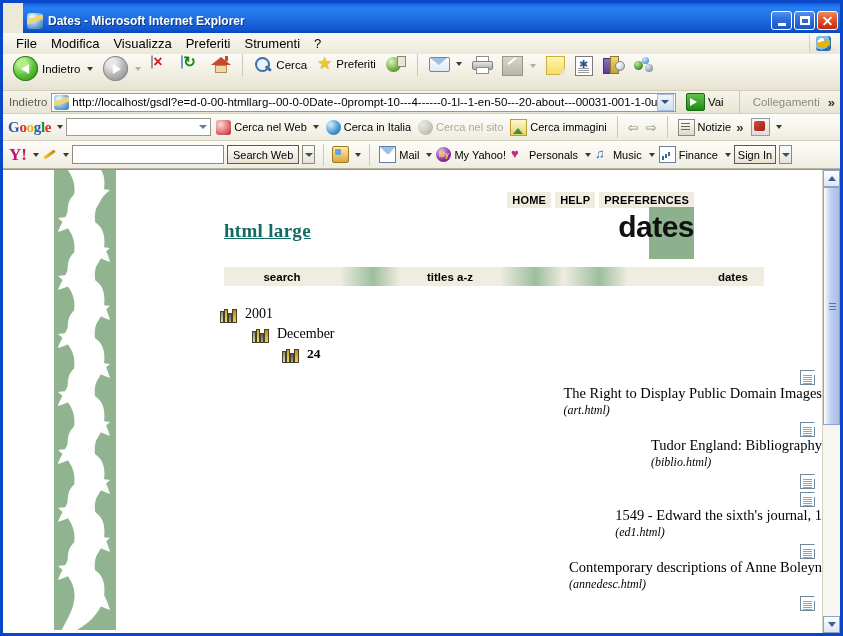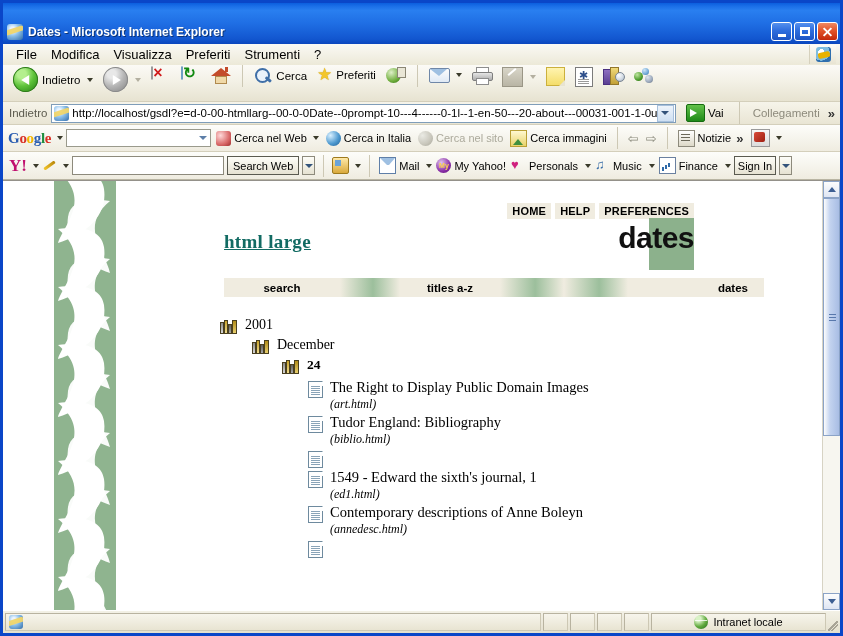--- a/index.html
+++ b/index.html
@@ -15,22 +15,23 @@
     box-sizing:border-box;
     border:3px solid #0a46c8;
     background:#ece9d8;
     display:flex;flex-direction:column;
   }
   
   .titlebar{
     height:25px;flex:0 0 25px;
     background:linear-gradient(to bottom,#0b5ede 0%,#1b6fe8 8%,#297ff0 18%,#1f6ee4 50%,#1256cf 88%,#0a46bd 100%);
     display:flex;align-items:center;
-    padding:16px 2px 0 4px;
+    padding:5px 2px 0 4px;
     position:relative;
+    margin-left:20px;
   }
   .title-ico{
     width:16px;height:16px;flex:0 0 16px;margin-right:5px;
     position:relative;
   }
   .title-text{
     color:#fff;font-weight:bold;font-size:12px;
     text-shadow:1px 1px 0 rgba(0,0,0,.45);
     flex:1 1 auto;white-space:nowrap;overflow:hidden;
   }
@@ -230,21 +231,21 @@
   .tree{position:absolute;left:100px;top:136px;right:0;bottom:0;}
   .trow{display:flex;align-items:flex-start;margin-bottom:3px;}
   .shelf{width:19px;height:15px;flex:0 0 19px;position:relative;margin-right:6px;margin-top:2px;}
   .shelf i{position:absolute;bottom:0;display:block;border:1px solid #4a4020;box-sizing:border-box;}
   .bk1{left:0;width:4px;height:12px;background:linear-gradient(to bottom,#8a8a8a,#d8d8d8);}
   .bk2{left:4px;width:4px;height:14px;background:linear-gradient(to bottom,#c8a22a,#efdc8e);}
   .bk3{left:8px;width:4px;height:10px;background:linear-gradient(to bottom,#5c5c5c,#a8a8a8);}
   .bk4{left:12px;width:5px;height:14px;background:linear-gradient(to bottom,#b08b18,#e8cf6e);}
   .tlabel{font-family:"Liberation Serif",serif;font-size:14px;color:#000;line-height:16px;}
   .tlabel.bold{font-weight:bold;font-size:13.5px;}
-  .docrow{display:flex;align-items:flex-start;margin-bottom:1px;}
+  .docrow{display:flex;align-items:flex-end;margin-bottom:1px;flex-direction:column;}
   .docico{
     width:15px;height:17px;flex:0 0 15px;margin-right:7px;margin-top:2px;
     background:#fff;border:1px solid #6e8a9e;position:relative;box-sizing:border-box;
   }
   .docico:before{content:"";position:absolute;right:-1px;top:-1px;border-left:5px solid transparent;border-bottom:5px solid #fff;border-right:0;}
   .docico:after{content:"";position:absolute;left:2px;top:4px;width:9px;height:1px;background:#8aa4b8;
     box-shadow:0 2px 0 #8aa4b8,0 4px 0 #8aa4b8,0 6px 0 #8aa4b8,0 8px 0 #8aa4b8;}
   .dtitle{font-family:"Liberation Serif",serif;font-size:14.5px;color:#000;line-height:17px;}
   .dfile{font-family:"Liberation Serif",serif;font-size:12px;font-style:italic;color:#000;line-height:17px;}
   
@@ -642,31 +643,14 @@
           <span class="a"></span>
         </div>
       <div class="sthumb"></div>
       <div class="strack"></div>
       <div class="sbtn dn">
           <span class="a"></span>
         </div>
     </div>
   </div>
 
-  <div class="statusbar">
-    <div class="st-cell st-main">
-      <span class="st-ie">
-          <span class="ieglobe"></span>
-        </span>
-      <span></span>
-    </div>
-    <div class="st-cell st-small"></div>
-    <div class="st-cell st-small"></div>
-    <div class="st-cell st-small"></div>
-    <div class="st-cell st-small"></div>
-    <div class="st-cell st-zone">
-      <span class="zone-ico"></span>
-      <span>Intranet locale</span>
-    </div>
-    <div class="grip"></div>
-  </div>
 
 </div>
 
 </body></html>

